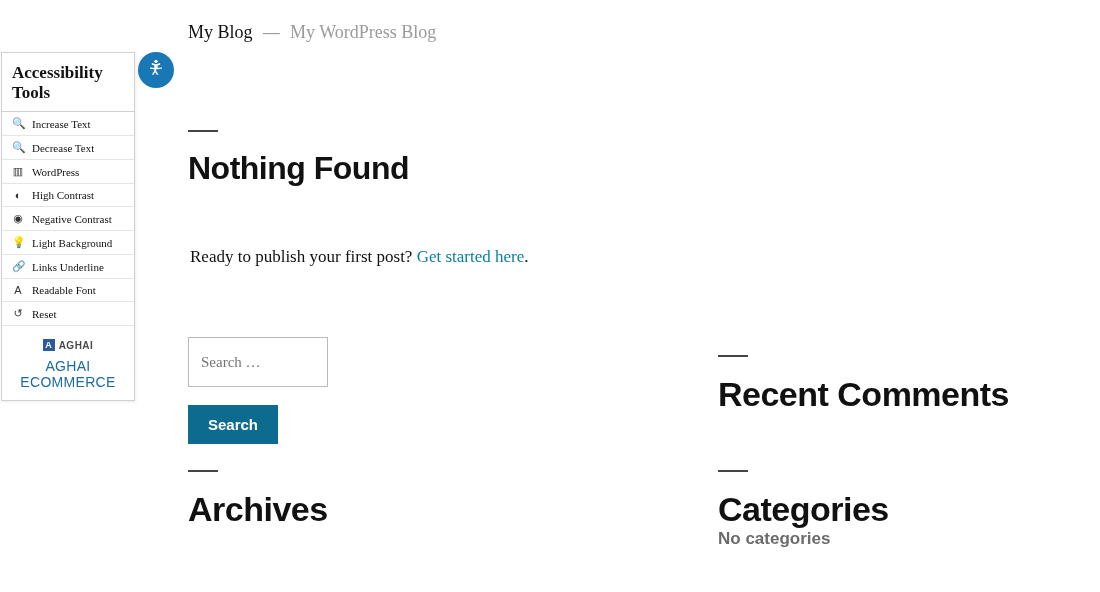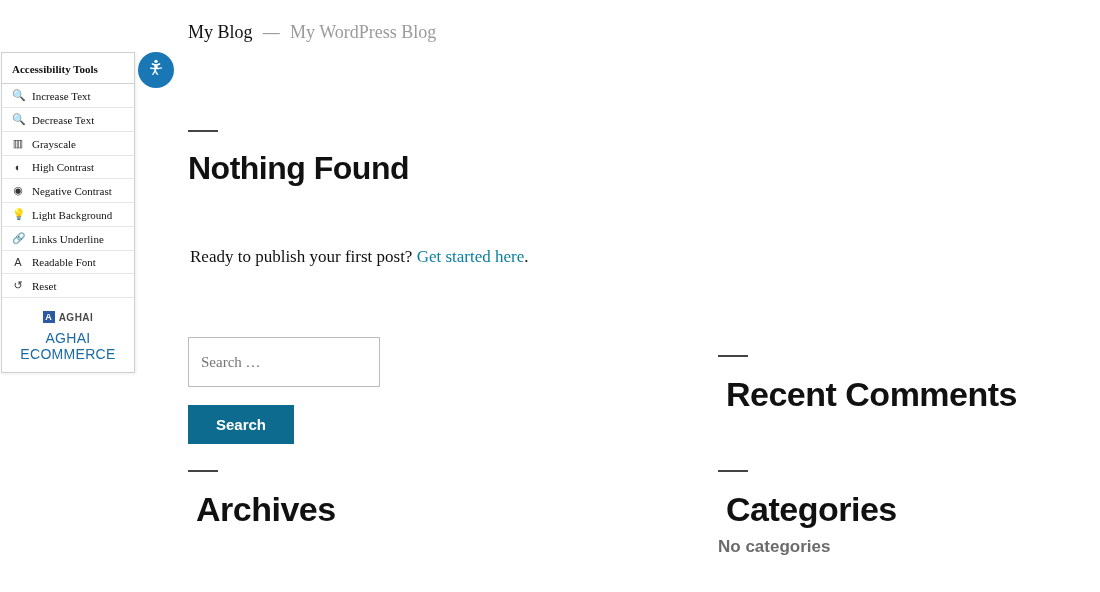--- a/index.html
+++ b/index.html
@@ -48,38 +48,38 @@
   }
   .intro {
     font-family: Liberation Serif, serif;
     font-size:17px;
     color:#111;
     margin:0 0 70px 2px;
   }
   .intro a { color:#0a7f9e; text-decoration:none; }
 
   .search-box {
-    width:192px;
+    width:140px;
     height:42px;
     border:1px solid #bbb;
     padding:24px 12px;
     font-family: Georgia, serif;
     font-size:15px;
     color:#777;
     display:block;
     margin-bottom:18px;
   }
   .search-btn {
     background:#0e6b90;
     color:#fff;
     border:none;
     font-family: "Segoe UI", Arial, sans-serif;
     font-weight:700;
     font-size:15px;
-    padding:11px 28px;
+    padding:11px 20px;
     cursor:pointer;
   }
 
   .columns {
     position:absolute;
     left:188px;
     top:470px;
     width:870px;
     display:flex;
   }
@@ -89,21 +89,21 @@
   .widget-sep {
     width:30px;
     border:none;
     border-top:2px solid #444;
     margin:0 0 18px 0;
   }
   h2.widget-title {
     font-family: "Segoe UI", Arial, sans-serif;
     font-weight:800;
     font-size:34px;
-    margin:8px;
+    margin:0;
     letter-spacing:-0.5px;
   }
   .no-cat {
     font-family: "Segoe UI", Arial, sans-serif;
     font-weight:600;
     color:#6b6b6b;
     font-size:17px;
   }
 
   
@@ -120,21 +120,21 @@
     left:1px;
     top:52px;
     width:134px;
     border:1px solid #d0d0d0;
     background:#fff;
     font-family: Georgia, serif;
     box-shadow:1px 1px 3px rgba(0,0,0,0.08);
   }
   .acc-header {
     font-weight:bold;
-    font-size:11px;
+    font-size:17px;
     padding:10px 10px 8px 10px;
     border-bottom:1px solid #d0d0d0;
     font-family: Georgia, serif;
   }
   .acc-item {
     display:flex;
     align-items:center;
     gap:8px;
     padding:5px 10px;
     border-bottom:1px solid #e5e5e5;
@@ -250,21 +250,21 @@
   <div class="acc-item">
     <span class="acc-icon">🔍</span>
     <span>Increase Text</span>
   </div>
   <div class="acc-item">
     <span class="acc-icon">🔍</span>
     <span>Decrease Text</span>
   </div>
   <div class="acc-item">
     <span class="acc-icon">▥</span>
-    <span>Grayscale</span>
+    <span>WordPress</span>
   </div>
   <div class="acc-item">
     <span class="acc-icon">◐</span>
     <span>High Contrast</span>
   </div>
   <div class="acc-item">
     <span class="acc-icon">◉</span>
     <span>Negative Contrast</span>
   </div>
   <div class="acc-item">

